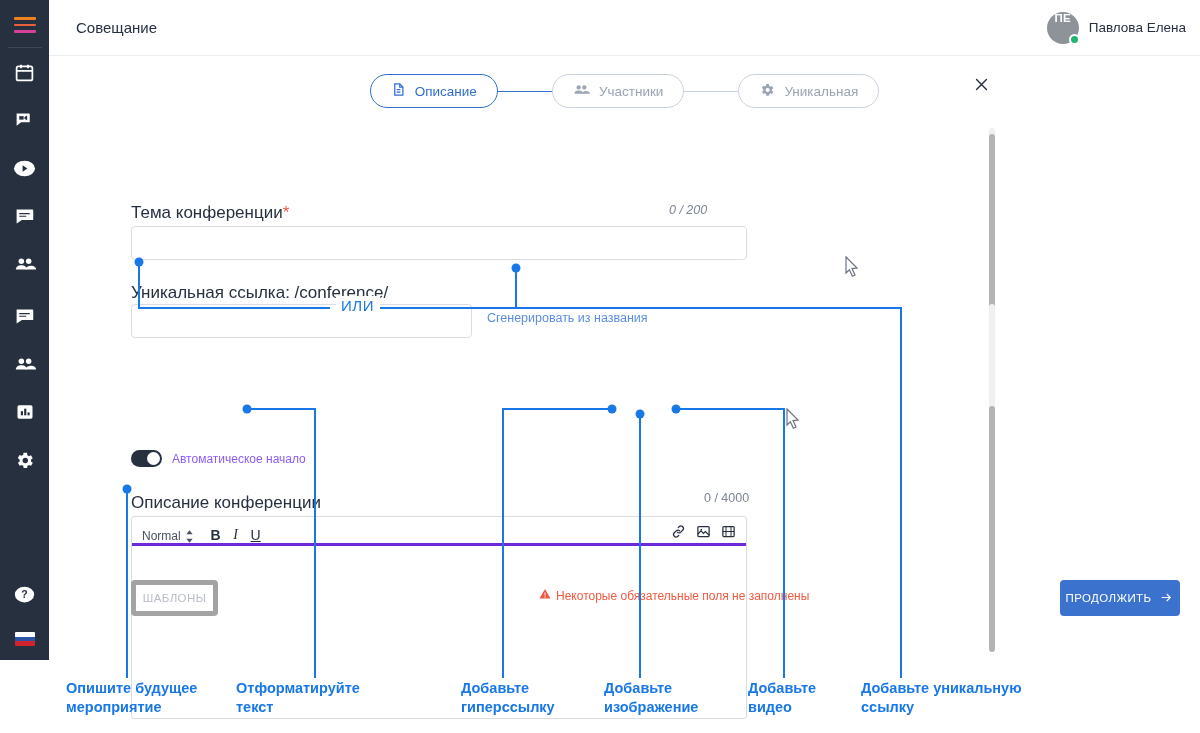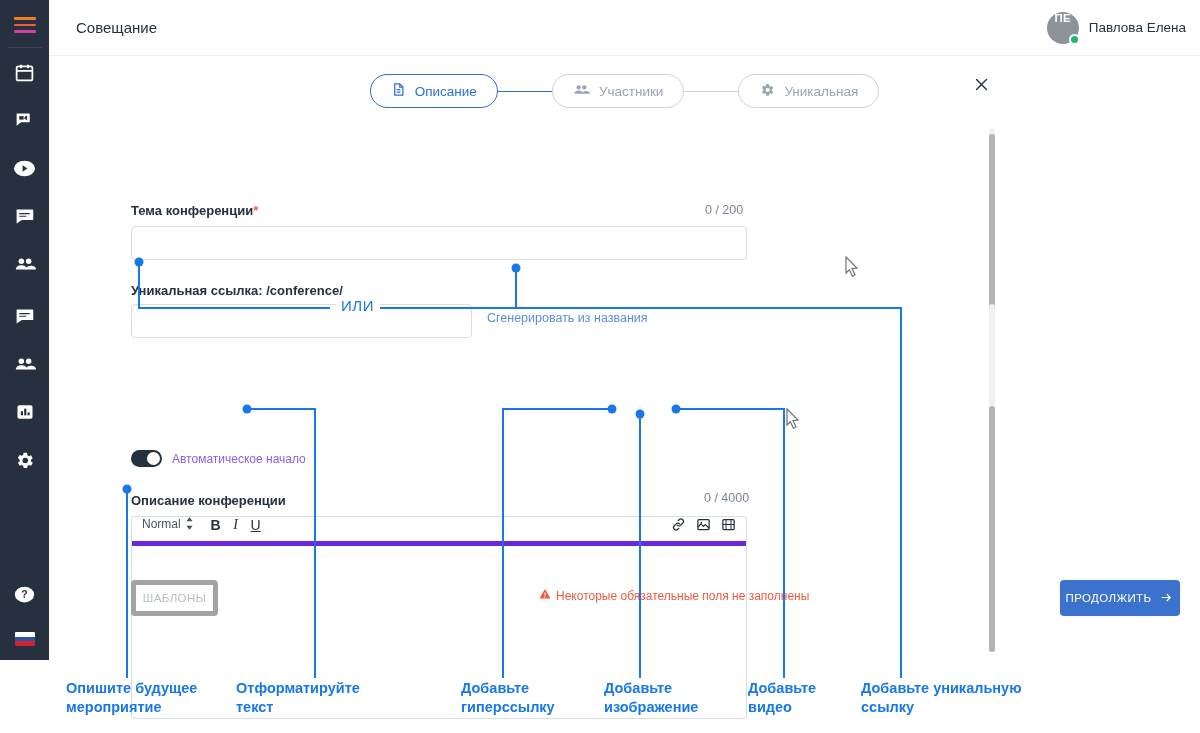--- a/index.html
+++ b/index.html
@@ -68,21 +68,21 @@
     border: 1px solid #c9d3e0; background: #fff; cursor: pointer;
     font-size: 13.5px; color: #9aa4b2; white-space: nowrap;
   }
   .step.active { border-color: #2f6fd0; color: #2f6fd0; }
   .step-line { width: 54px; height: 1px; background: #c9d3e0; }
   .step-line.active { background: #2f6fd0; }
 
   
   .form-area { position: absolute; left: 0; top: 66px; width: 1151px; height: 504px; }
   .field-label {
-    position: absolute; font-size: 13px; color: #26303f; font-weight: bold;
+    position: absolute; font-size: 17px; color: #26303f;
   }
   .req-star { color: #f05a41; }
   .counter {
     position: absolute; font-size: 12.5px; color: #7b8593;
   }
   .txt-input {
     position: absolute; border: 1px solid #d8dde4; border-radius: 4px;
     background: #fff; height: 32px; outline: none;
     font-family: "Liberation Sans", sans-serif; font-size: 13px; padding: 0 9px;
     color: #26303f;
@@ -100,21 +100,21 @@
   .toggle i { position: absolute; right: 2px; top: 2px; width: 13px; height: 13px;
     border-radius: 50%; background: #fff; }
   .toggle-label { margin-left: 10px; font-size: 12px; color: #8b5cf6; }
 
   
   .editor {
     position: absolute; left: 82px; top: 394px; width: 616px; height: 203px;
     border: 1px solid #d8dde4; border-radius: 3px; background: #fff;
   }
   .editor-toolbar {
-    height: 29px; border-bottom: 5px solid #6d28d9; display: flex; align-items: flex-start;
+    height: 29px; border-bottom: 3px solid #6d28d9; display: flex; align-items: flex-end;
     padding: 0 10px; position: relative;
   }
   .tb-normal { font-size: 12px; color: #4a525e; margin-right: 4px; }
   .tb-caret { font-size: 11px; color: #4a525e; margin-right: 12px; cursor: pointer;
       line-height: 1; display:flex; flex-direction:column; }
   .tb-btn { width: 20px; color: #26303f; font-size: 14px; text-align: center; cursor: pointer; }
   .tb-right { margin-left: auto; display: flex; align-items: center; gap: 10px; }
 
   
   .bottom-bar { position: absolute; left: 0; top: 570px; width: 1151px; height: 34px; }
@@ -302,21 +302,21 @@
         </span>
         <span>Уникальная</span>
       </div>
     </div>
 
     <div class="form-area">
 
       <div class="field-label" style="left:82px; top:81px;">
         <span>Тема конференции</span><span class="req-star">*</span>
       </div>
-      <div class="counter" style="left:656px; top:81px;">0 / 200</div>
+      <div class="counter" style="left:620px; top:81px;font-style:italic;">0 / 200</div>
       <input class="txt-input" style="left: 82px; top: 104px; width: 616px; height: 34px;" placeholder="">
 
       <div class="field-label" style="left:82px; top:161px;">Уникальная ссылка: /conference/</div>
       <input class="txt-input" style="left: 82px; top: 182px; width: 341px; height: 34px;" placeholder="">
       <div class="gen-link" style="left:438px; top:189px;">Сгенерировать из названия</div>
 
       <div class="toggle-row">
         <div class="toggle">
             <i></i>
           </div>

